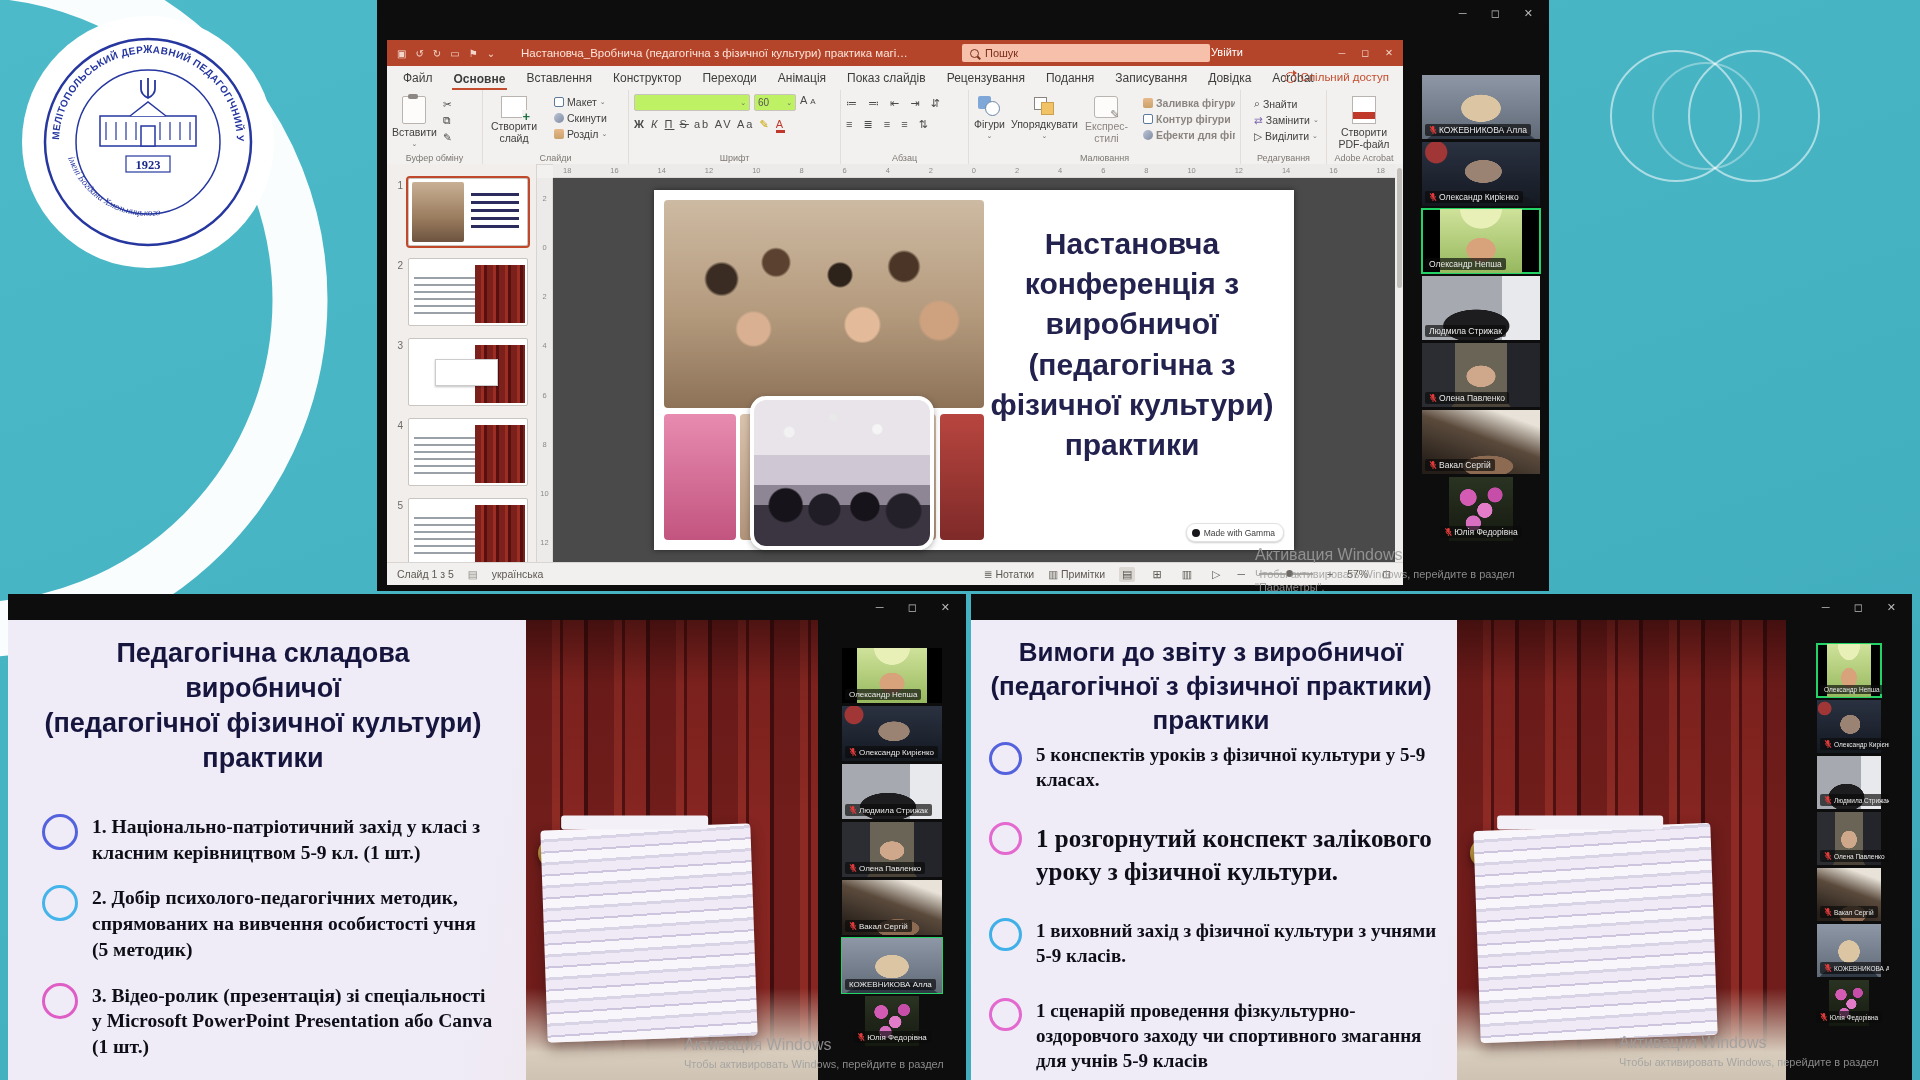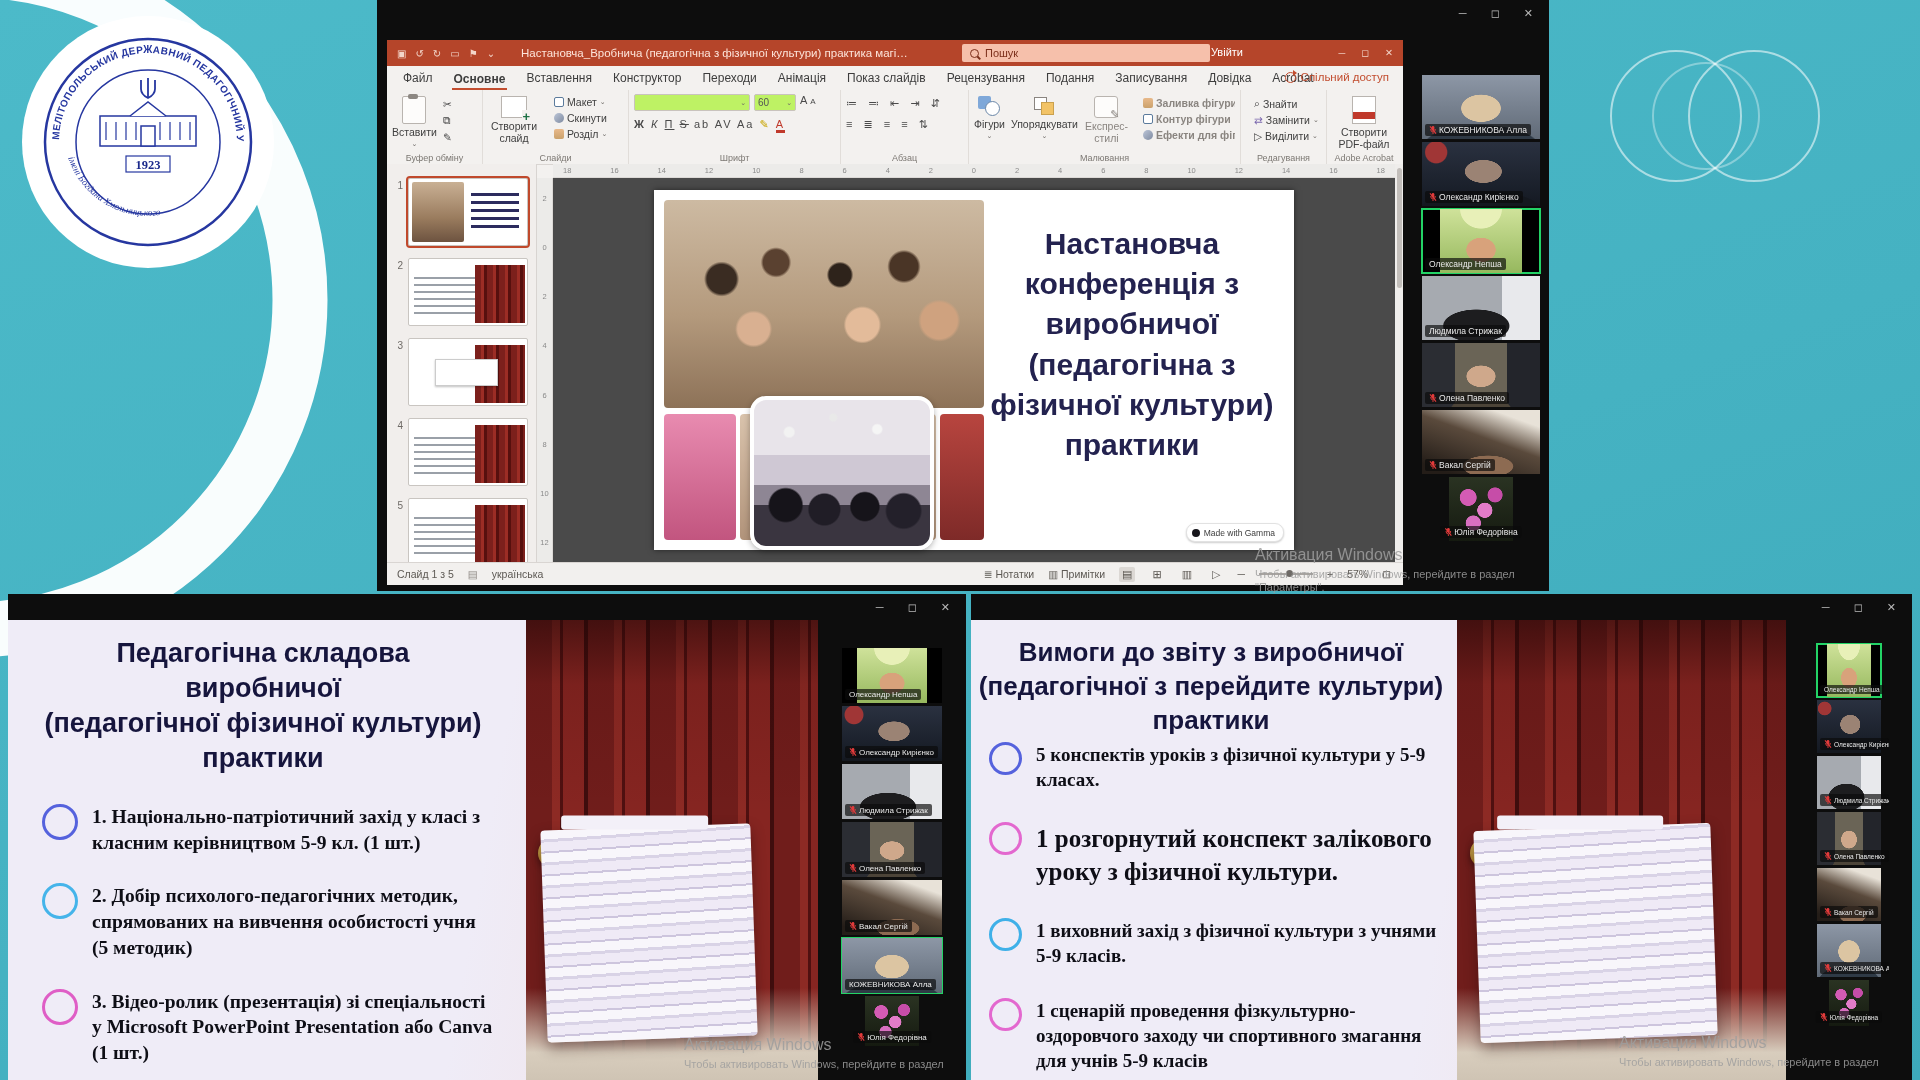--- a/index.html
+++ b/index.html
@@ -589,21 +589,21 @@
         <span class="gavel"></span>
         <span class="papers"></span>
       </div>
       <div class="btitle" style="left:22px;top:16px;width:466px;font-size:27px;">
 
       <div>Педагогічна складова</div>
           <div>виробничої</div>
           <div>(педагогічної фізичної культури)</div>
           <div>практики</div>
         </div>
-      <div class="bullets" style="left:34px;top:184px;width:452px;gap:28px;">
+      <div class="bullets" style="left:34px;top:194px;width:452px;gap:20px;">
 
           <div class="bullet">
             <span class="bcircle" style="width: 30px; height: 30px; border-width: 3px; border-color: rgb(85, 98, 221);"></span>
             <span class="btext" style="font-size:19.5px;line-height:1.32;">1. Національно-патріотичний захід у класі з класним керівництвом 5-9 кл. (1 шт.)</span>
           </div>
 
           <div class="bullet">
             <span class="bcircle" style="width: 30px; height: 30px; border-width: 3px; border-color: rgb(69, 180, 234);"></span>
             <span class="btext" style="font-size:19.5px;line-height:1.32;">2. Добір психолого-педагогічних методик, спрямованих на вивчення особистості учня (5 методик)</span>
           </div>
@@ -710,21 +710,21 @@
       <span>✕</span>
     </div>
     <div class="bslide" style="left:0;top:26px;width:815px;height:460px;">
       <div class="books" style="left:486px;width:329px;">
         <span class="gavel"></span>
         <span class="papers"></span>
       </div>
       <div class="btitle" style="left:5px;top:16px;width:470px;font-size:26px;">
 
       <div>Вимоги до звіту з виробничої</div>
-          <div>(педагогічної з перейдите культури)</div>
+          <div>(педагогічної з фізичної практики)</div>
           <div>практики</div>
         </div>
       <div class="bullets" style="left:18px;top:122px;width:460px;">
 
           <div class="bullet" style="margin-bottom:30px;">
             <span class="bcircle" style="width: 27px; height: 27px; border-width: 3px; border-color: rgb(85, 98, 221);"></span>
             <span class="btext" style="font-size:19px;line-height:1.32;">5 конспектів уроків з фізичної культури у 5-9 класах.</span>
           </div>
 
           <div class="bullet" style="margin-bottom:30px;">

